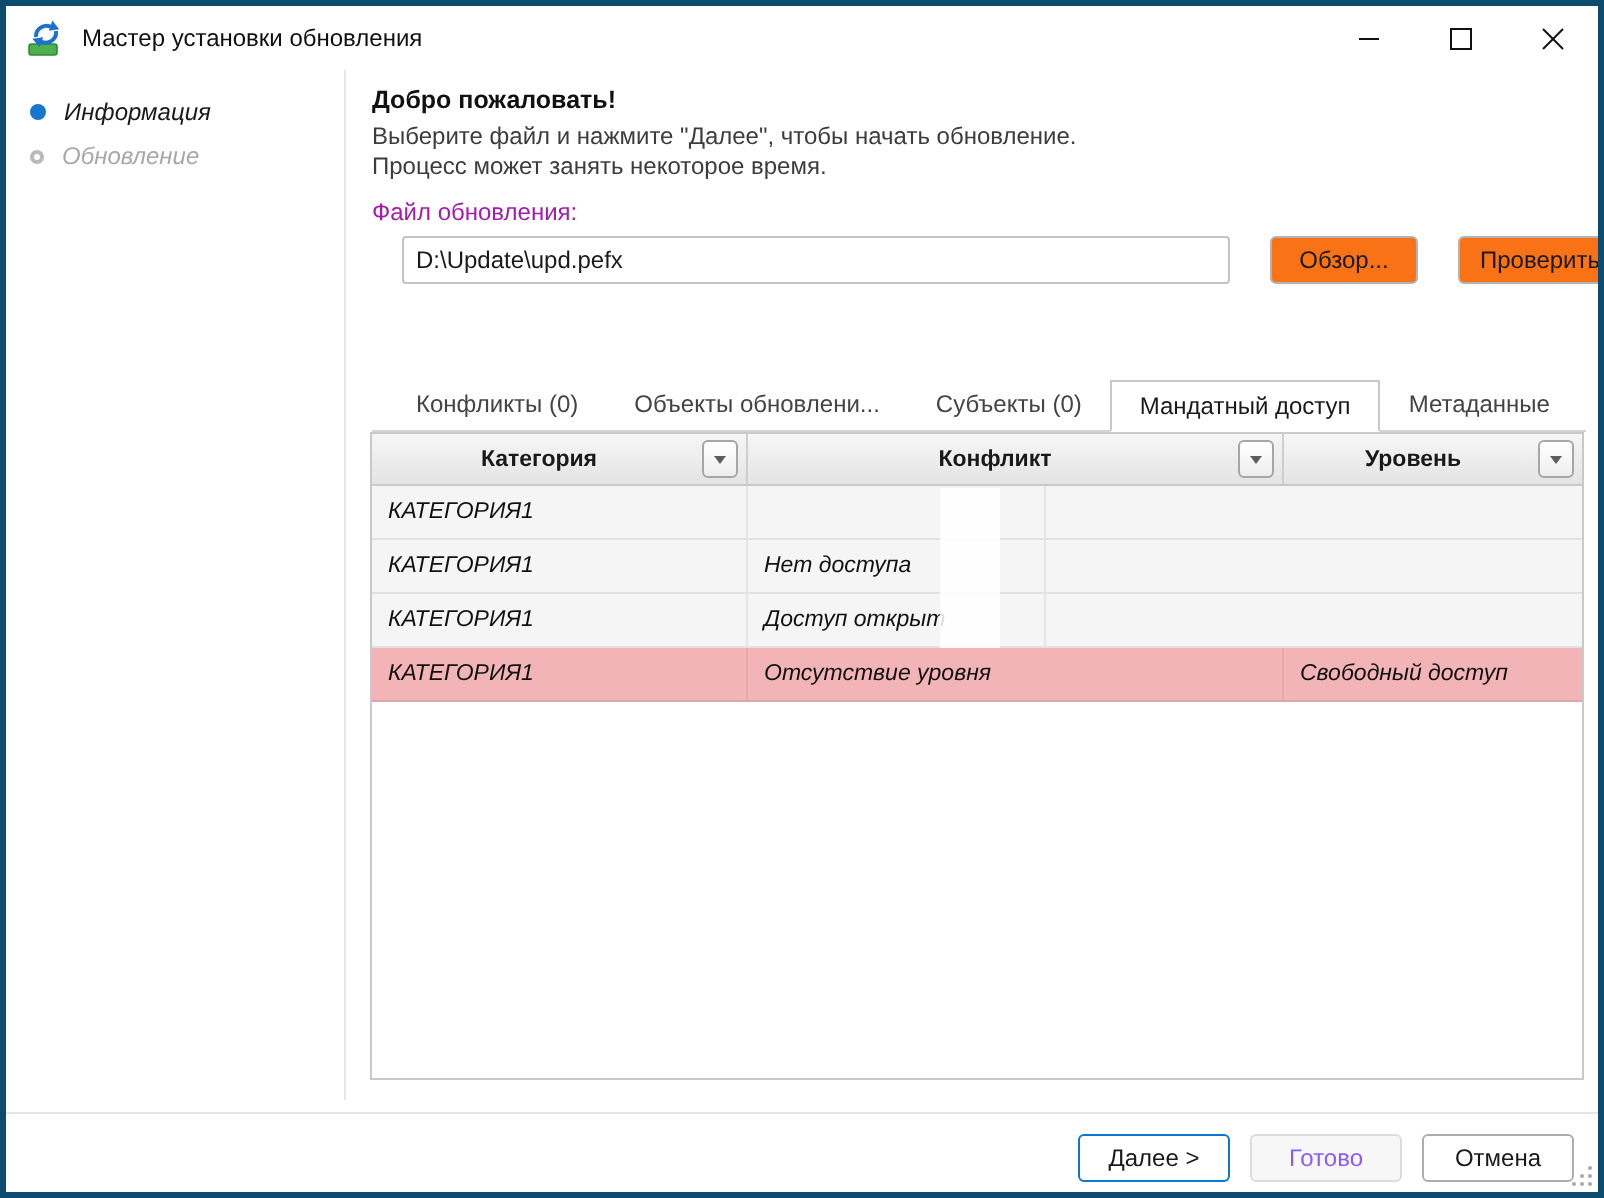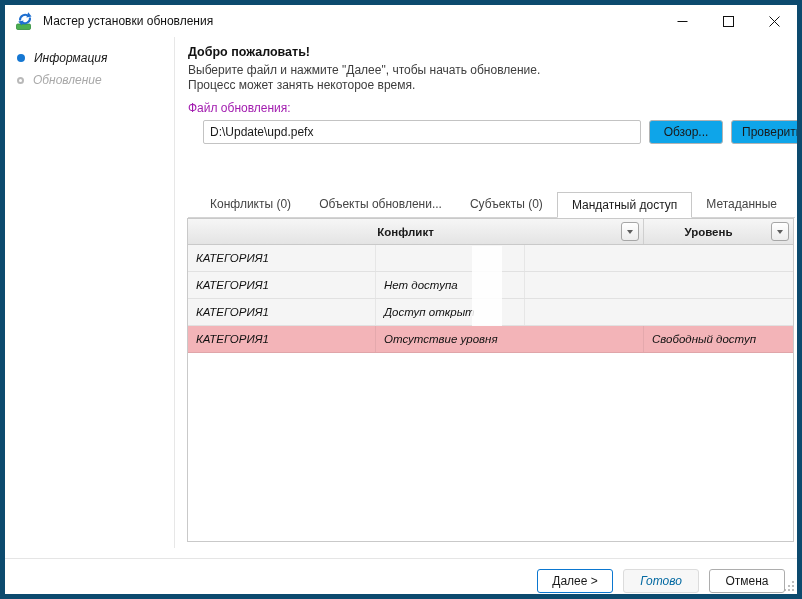--- a/index.html
+++ b/index.html
@@ -1,19 +1,19 @@
 <!DOCTYPE html>
 <html><head>
 <meta charset="utf-8">
 <style>
   html,body{margin:0;padding:0;background:#d8d8d8;}
   *{box-sizing:border-box;}
   .window{
     position:relative;width:802px;height:599px;background:#ffffff;
-    border:5px solid #0c4a6e;overflow:hidden;
+    border:3px solid #0c4a6e;overflow:hidden;
     font-family:"Liberation Sans","DejaVu Sans",sans-serif;font-size:12px;color:#1a1a1a;
   }
   
   .titlebar{position:absolute;top:0;left:0;right:0;height:32px;display:flex;align-items:center;background:#fff;}
   .app-icon{width:20px;height:20px;margin:0 8px 0 10px;flex:0 0 auto;}
   .title-text{font-size:12px;color:#111;}
   .win-controls{margin-left:auto;display:flex;height:32px;}
   .win-btn{width:46px;height:32px;display:flex;align-items:center;justify-content:center;cursor:default;}
   
   .sidebar{position:absolute;top:32px;left:0;width:170px;bottom:46px;border-right:1px solid #e7e7e7;background:#fff;padding-top:10px;font-style:italic;}
@@ -23,21 +23,21 @@
   .dot.pending{background:#fff;border:2px solid #b9b9b9;width:7px;height:7px;}
   .step .lbl{font-size:12px;}
   .step.active .lbl{color:#1a1a1a;}
   .step.pending .lbl{color:#a8a8a8;}
   
   .heading{position:absolute;left:183px;top:40px;font-weight:bold;font-size:12.5px;color:#111;}
   .desc{position:absolute;left:183px;top:58px;line-height:15px;color:#3d3d3d;}
   .file-label{position:absolute;left:183px;top:96px;color:#a21caf;}
   .file-row{position:absolute;left:198px;top:115px;width:607px;display:flex;gap:8px;}
   .file-input{flex:1;height:24px;border:1px solid #c3c3c3;border-radius:2px;padding:0 6px;font:inherit;color:#1a1a1a;background:#fff;outline:none;}
-  .btn{height:24px;border:1px solid #b3b3b3;border-radius:3px;background:#0ea5e9;font:inherit;color:#1a1a1a;padding:0 10px;cursor:default;}
+  .btn{height:24px;border:1px solid #b3b3b3;border-radius:3px;background:#f97316;font:inherit;color:#1a1a1a;padding:0 10px;cursor:default;margin-left:12px;}
   .btn-browse{width:74px;}
   .btn-check{width:79px;}
   
   .tabstrip{position:absolute;left:183px;top:187px;width:607px;height:26px;display:flex;align-items:flex-end;border-bottom:1px solid #d4d4d4;padding-left:8px;}
   .tab{height:25px;line-height:25px;padding:0 14px;color:#444;white-space:nowrap;}
   .tab.active{background:#fff;border:1px solid #c8c8c8;border-bottom:1px solid #fff;margin-bottom:-1px;height:26px;line-height:25px;color:#1a1a1a;}
   
   .grid{position:absolute;left:182px;top:213px;width:607px;height:324px;border:1px solid #c9c9c9;background:#fff;}
   .grid-head{display:flex;height:26px;background:linear-gradient(#f6f6f6,#e4e4e4);border-bottom:1px solid #c9c9c9;}
   .hcell{position:relative;display:flex;align-items:center;justify-content:center;font-weight:bold;font-size:11.5px;border-right:1px solid #cfcfcf;}
@@ -49,21 +49,21 @@
   .grow{display:flex;height:27px;background:#f5f5f5;border-bottom:1px solid #e1e1e1;}
   .grow.error{background:#f3b4b8;border-bottom:1px solid rgba(0,0,0,0.08);}
   .gcell{display:flex;align-items:center;padding-left:8px;border-right:1px solid rgba(0,0,0,0.06);font-size:11.5px;color:#111;overflow:hidden;white-space:nowrap;font-style:italic;}
   .gcell:last-child{border-right:none;}
   .col-glare{position:absolute;left:284px;top:27px;width:30px;height:80px;background:rgba(255,255,255,0.85);pointer-events:none;}
   
   .footer-sep{position:absolute;left:0;right:0;top:553px;height:1px;background:#e5e5e5;}
   .footer{position:absolute;right:12px;top:564px;display:flex;gap:10px;}
   .fbtn{width:76px;height:24px;border:1px solid #adadad;border-radius:3px;background:#fff;font:inherit;color:#1a1a1a;cursor:default;}
   .fbtn.primary{border:1px solid #0b77d0;}
-  .fbtn.disabled{background:#f7f7f7;border-color:#dcdcdc;color:#0369a1;font-style:italic;}
+  .fbtn.disabled{background:#f7f7f7;border-color:#dcdcdc;color:#8b5cf6;}
   .grip{position:absolute;right:2px;bottom:2px;width:12px;height:12px;}
 </style>
 </head>
 <body>
 
 <div class="window">
 
   <div class="titlebar">
     <svg class="app-icon" viewBox="0 0 20 20">
       <rect x="1.5" y="13" width="14" height="5.5" rx="1.2" fill="#4caf50" stroke="#2e8b3a" stroke-width="0.8"></rect>
@@ -122,20 +122,26 @@
   <div class="tabstrip">
     <div class="tab">Конфликты (0)</div>
     <div class="tab">Объекты обновлени...</div>
     <div class="tab">Субъекты (0)</div>
     <div class="tab active">Мандатный доступ</div>
     <div class="tab">Метаданные</div>
   </div>
 
   <div class="grid">
     <div class="grid-head">
+      <div class="hcell c0">
+        <span class="htext">Категория</span>
+        <span class="filter-btn">
+            <span class="filter-arrow"></span>
+          </span>
+      </div>
       <div class="hcell c2">
         <span class="htext">Конфликт</span>
         <span class="filter-btn">
             <span class="filter-arrow"></span>
           </span>
       </div>
       <div class="hcell c1">
         <span class="htext">Уровень</span>
         <span class="filter-btn">
             <span class="filter-arrow"></span>

